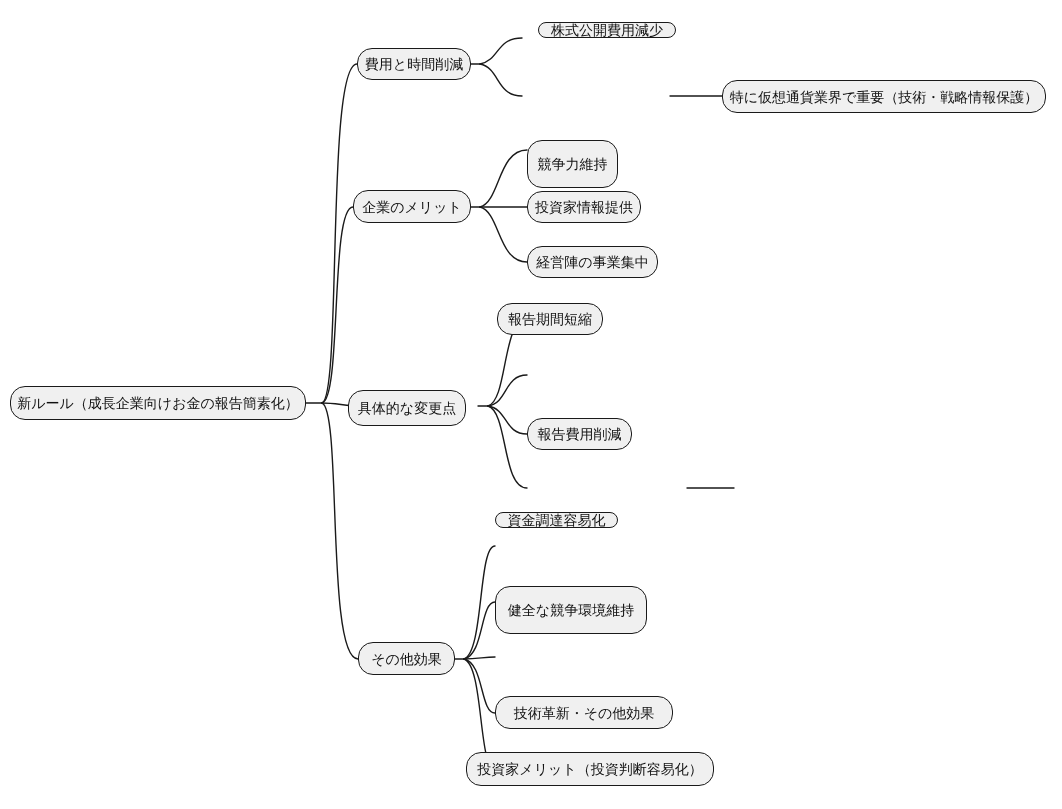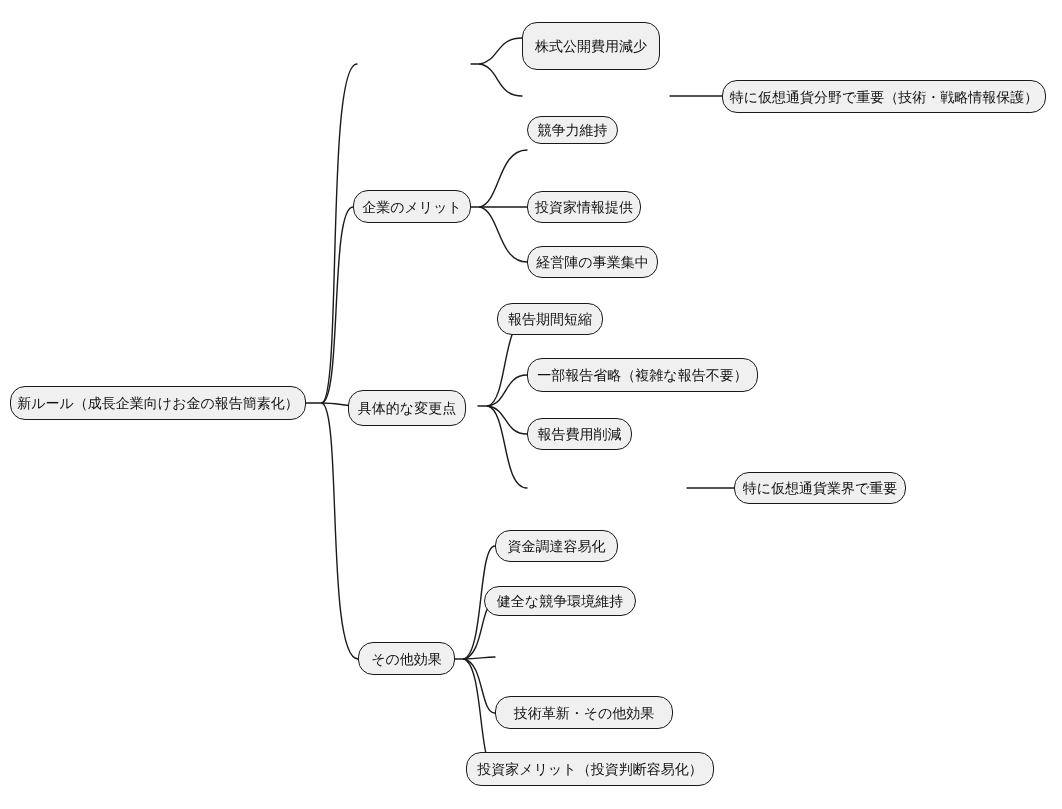--- a/index.html
+++ b/index.html
@@ -75,33 +75,32 @@
     <path d="M455,659 L464,659"></path>
     <path d="M464,659 C484,652 478,546 495,546"></path>
     <path d="M464,659 C484,655 480,602 495,602"></path>
     <path d="M464,659 C478,659 484,657 495,657"></path>
     <path d="M464,659 C484,663 480,713 495,713"></path>
     <path d="M464,659 C484,666 478,769 495,769"></path>
   </svg>
 
   <div class="node" style="left:10px;top:386px;width:296px;height:34px">新ルール（成長企業向けお金の報告簡素化）</div>
 
-  <div class="node" style="left:522px;top:22px;width:138px;height:48px">株式公開費用減少</div>
-  <div class="node" style="left:722px;top:80px;width:324px;height:33px">特に仮想通貨分野で重要（技術・戦略情報保護）</div>
+  <div class="node" style="left:357px;top:48px;width:114px;height:32px">費用と時間削減</div>
+  <div class="node" style="left:538px;top:22px;width:138px;height:16px">株式公開費用減少</div>
+  <div class="node" style="left:722px;top:80px;width:324px;height:33px">特に仮想通貨業界で重要（技術・戦略情報保護）</div>
 
   <div class="node" style="left:353px;top:190px;width:118px;height:33px">企業のメリット</div>
-  <div class="node" style="left:527px;top:116px;width:91px;height:28px">競争力維持</div>
+  <div class="node" style="left:527px;top:140px;width:91px;height:48px">競争力維持</div>
   <div class="node" style="left:527px;top:246px;width:131px;height:32px">経営陣の事業集中</div>
   <div class="node" style="left:527px;top:191px;width:114px;height:32px">投資家情報提供</div>
 
   <div class="node" style="left:348px;top:390px;width:118px;height:36px">具体的な変更点</div>
   <div class="node" style="left:497px;top:303px;width:106px;height:32px">報告期間短縮</div>
-  <div class="node" style="left:527px;top:358px;width:231px;height:34px">一部報告省略（複雑な報告不要）</div>
   <div class="node" style="left:527px;top:418px;width:105px;height:32px">報告費用削減</div>
-  <div class="node" style="left:734px;top:472px;width:172px;height:32px">特に仮想通貨業界で重要</div>
 
   <div class="node" style="left:358px;top:642px;width:97px;height:33px">その他効果</div>
-  <div class="node" style="left:495px;top:530px;width:123px;height:32px">資金調達容易化</div>
-  <div class="node" style="left:484px;top:586px;width:152px;height:30px">健全な競争環境維持</div>
+  <div class="node" style="left:495px;top:512px;width:123px;height:16px">資金調達容易化</div>
+  <div class="node" style="left:495px;top:586px;width:152px;height:48px">健全な競争環境維持</div>
   <div class="node" style="left:495px;top:696px;width:178px;height:33px">技術革新・その他効果</div>
   <div class="node" style="left:466px;top:752px;width:248px;height:34px">投資家メリット（投資判断容易化）</div>
 
 </div>
 
 </body></html>

